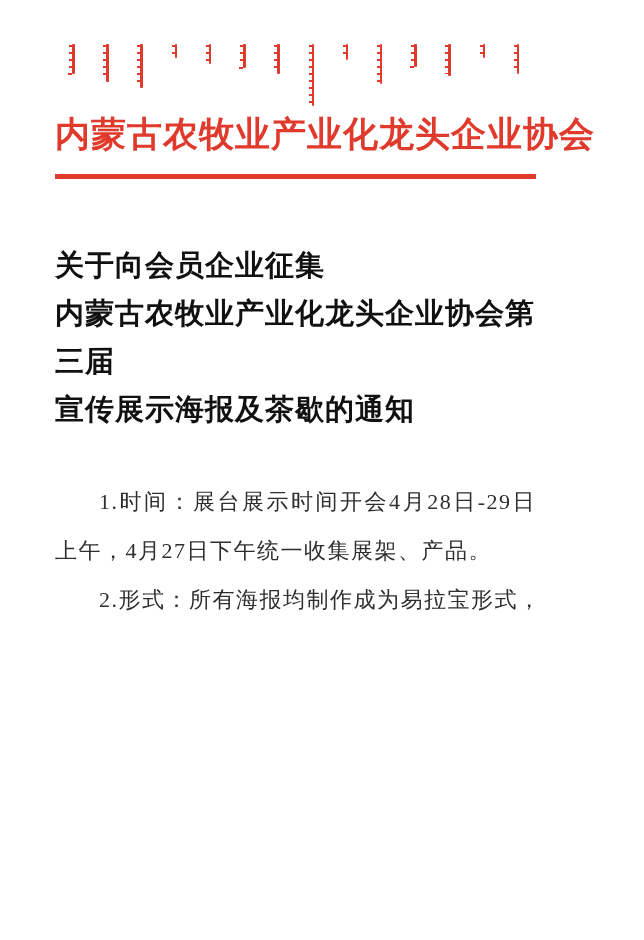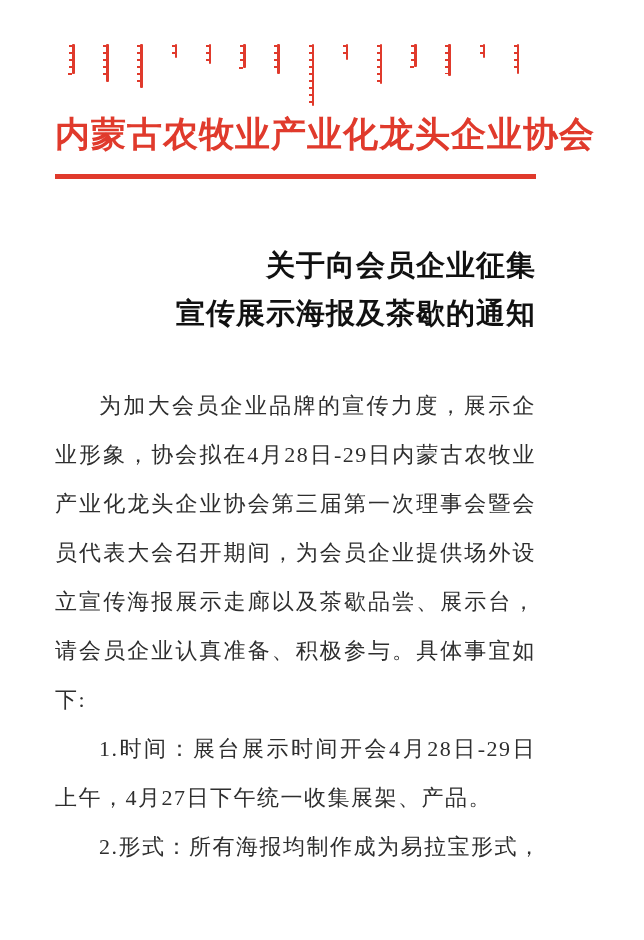--- a/index.html
+++ b/index.html
@@ -63,21 +63,21 @@
   .double-rule{
     margin-top:14px;
     height:4px;
     border-top:2px solid var(--red);
     border-bottom:3px solid var(--red);
   }
 
   
   .doc-title{
     margin-top:62px;
-    text-align:right;
+    text-align:left;
     color:var(--title-ink);
     font-weight:bold;
     font-size:29px;
     line-height:48px;
     letter-spacing:1px;
   }
 
   
   .doc-body{
     margin-top:44px;
@@ -121,22 +121,22 @@
       <span class="mword" style="height:32px"></span>
       <span class="mword" style="height:14px"></span>
       <span class="mword" style="height:30px"></span>
     </div>
     <h1 class="org-name">内蒙古农牧业产业化龙头企业协会</h1>
     <div class="double-rule"></div>
   </header>
 
   <section class="doc-title">
     <div>关于向会员企业征集</div>
+    <div>内蒙古农牧业产业化龙头企业协会第三届</div>
     <div>宣传展示海报及茶歇的通知</div>
   </section>
 
   <section class="doc-body">
-    <p class="indent">为加大会员企业品牌的宣传力度，展示企业形象，协会拟在4月28日-29日内蒙古农牧业产业化龙头企业协会第三届第一次理事会暨会员代表大会召开期间，为会员企业提供场外设立宣传海报展示走廊以及茶歇品尝、展示台，请会员企业认真准备、积极参与。具体事宜如下:</p>
     <p class="indent">1.时间：展台展示时间开会4月28日-29日上午，4月27日下午统一收集展架、产品。</p>
     <p class="indent truncated">2.形式：所有海报均制作成为易拉宝形式，每企业最</p>
   </section>
 
 </div>
 
 </body></html>

